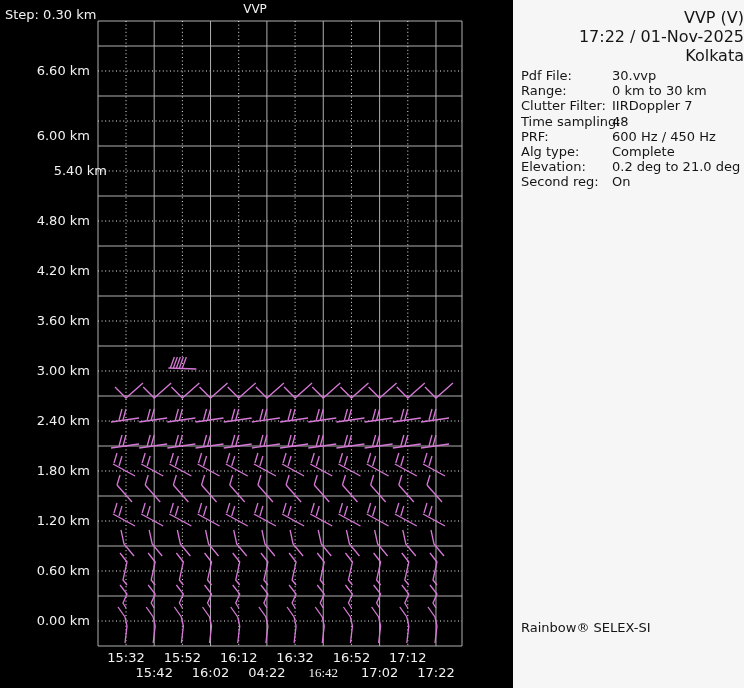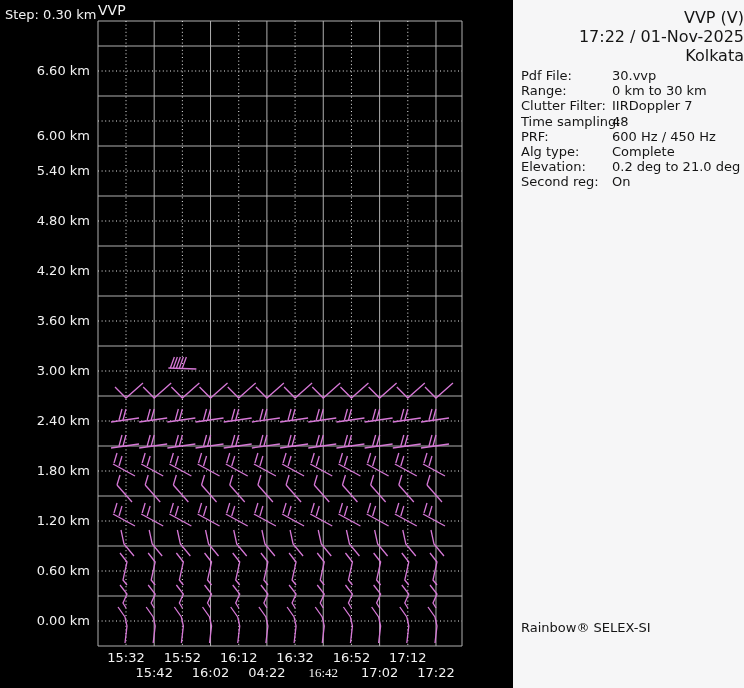--- a/index.html
+++ b/index.html
@@ -1,21 +1,21 @@
 <!DOCTYPE html>
 <html><head>
 <meta charset="utf-8">
 <style>
   html,body{margin:0;padding:0;}
   body{
     width:744px;height:688px;position:relative;overflow:hidden;
     background:#000;font-family:"DejaVu Sans",sans-serif;
   }
   .chart-area{position:absolute;left:0;top:0;width:465px;height:688px;background:#000;color:#f2f2f2;}
-  .chart-title{position:absolute;top:2px;left:98px;width:300px;text-align:left;font-size:14px;}
+  .chart-title{position:absolute;top:2px;left:105px;width:300px;text-align:center;font-size:12px;}
   .step-label{position:absolute;top:7px;left:5px;font-size:13px;white-space:nowrap;}
   .alt-label{position:absolute;left:0;width:90px;text-align:right;font-size:13px;line-height:15px;white-space:nowrap;}
   .time-label{position:absolute;font-size:13px;line-height:15px;transform:translateX(-50%);white-space:nowrap;}
   svg.plot{position:absolute;left:0;top:0;}
   .gs{stroke:#b0b0b0;stroke-width:1;fill:none;}
   .gd{stroke:#ededed;stroke-width:1;stroke-dasharray:1 2.6;fill:none;}
   .barb{stroke:#d678d6;stroke-width:1.3;fill:none;stroke-linejoin:miter;stroke-linecap:butt;}
   .side-panel{
     position:absolute;left:513px;top:0;width:231px;height:688px;
     background:#f6f6f7;color:#151515;
@@ -551,21 +551,21 @@
         <g>
           <polyline points="427.98,607 434.98,617 436.98,626 434.98,643" class="barb"></polyline>
         </g>
       </g>
     </svg>
   <div class="step-label">Step: 0.30 km</div>
   <div class="chart-title">VVP</div>
   <div id="alt-axis">
       <div class="alt-label" style="top: 63px;">6.60 km</div>
       <div class="alt-label" style="top: 128px;">6.00 km</div>
-      <div class="alt-label" style="top: 163px;">5.40 km</div>
+      <div class="alt-label" style="top: 163px; padding-left: 17px;">5.40 km</div>
       <div class="alt-label" style="top: 213px;">4.80 km</div>
       <div class="alt-label" style="top: 263px;">4.20 km</div>
       <div class="alt-label" style="top: 313px;">3.60 km</div>
       <div class="alt-label" style="top: 363px;">3.00 km</div>
       <div class="alt-label" style="top: 413px;">2.40 km</div>
       <div class="alt-label" style="top: 463px;">1.80 km</div>
       <div class="alt-label" style="top: 513px;">1.20 km</div>
       <div class="alt-label" style="top: 563px;">0.60 km</div>
       <div class="alt-label" style="top: 613px;">0.00 km</div>
     </div>

